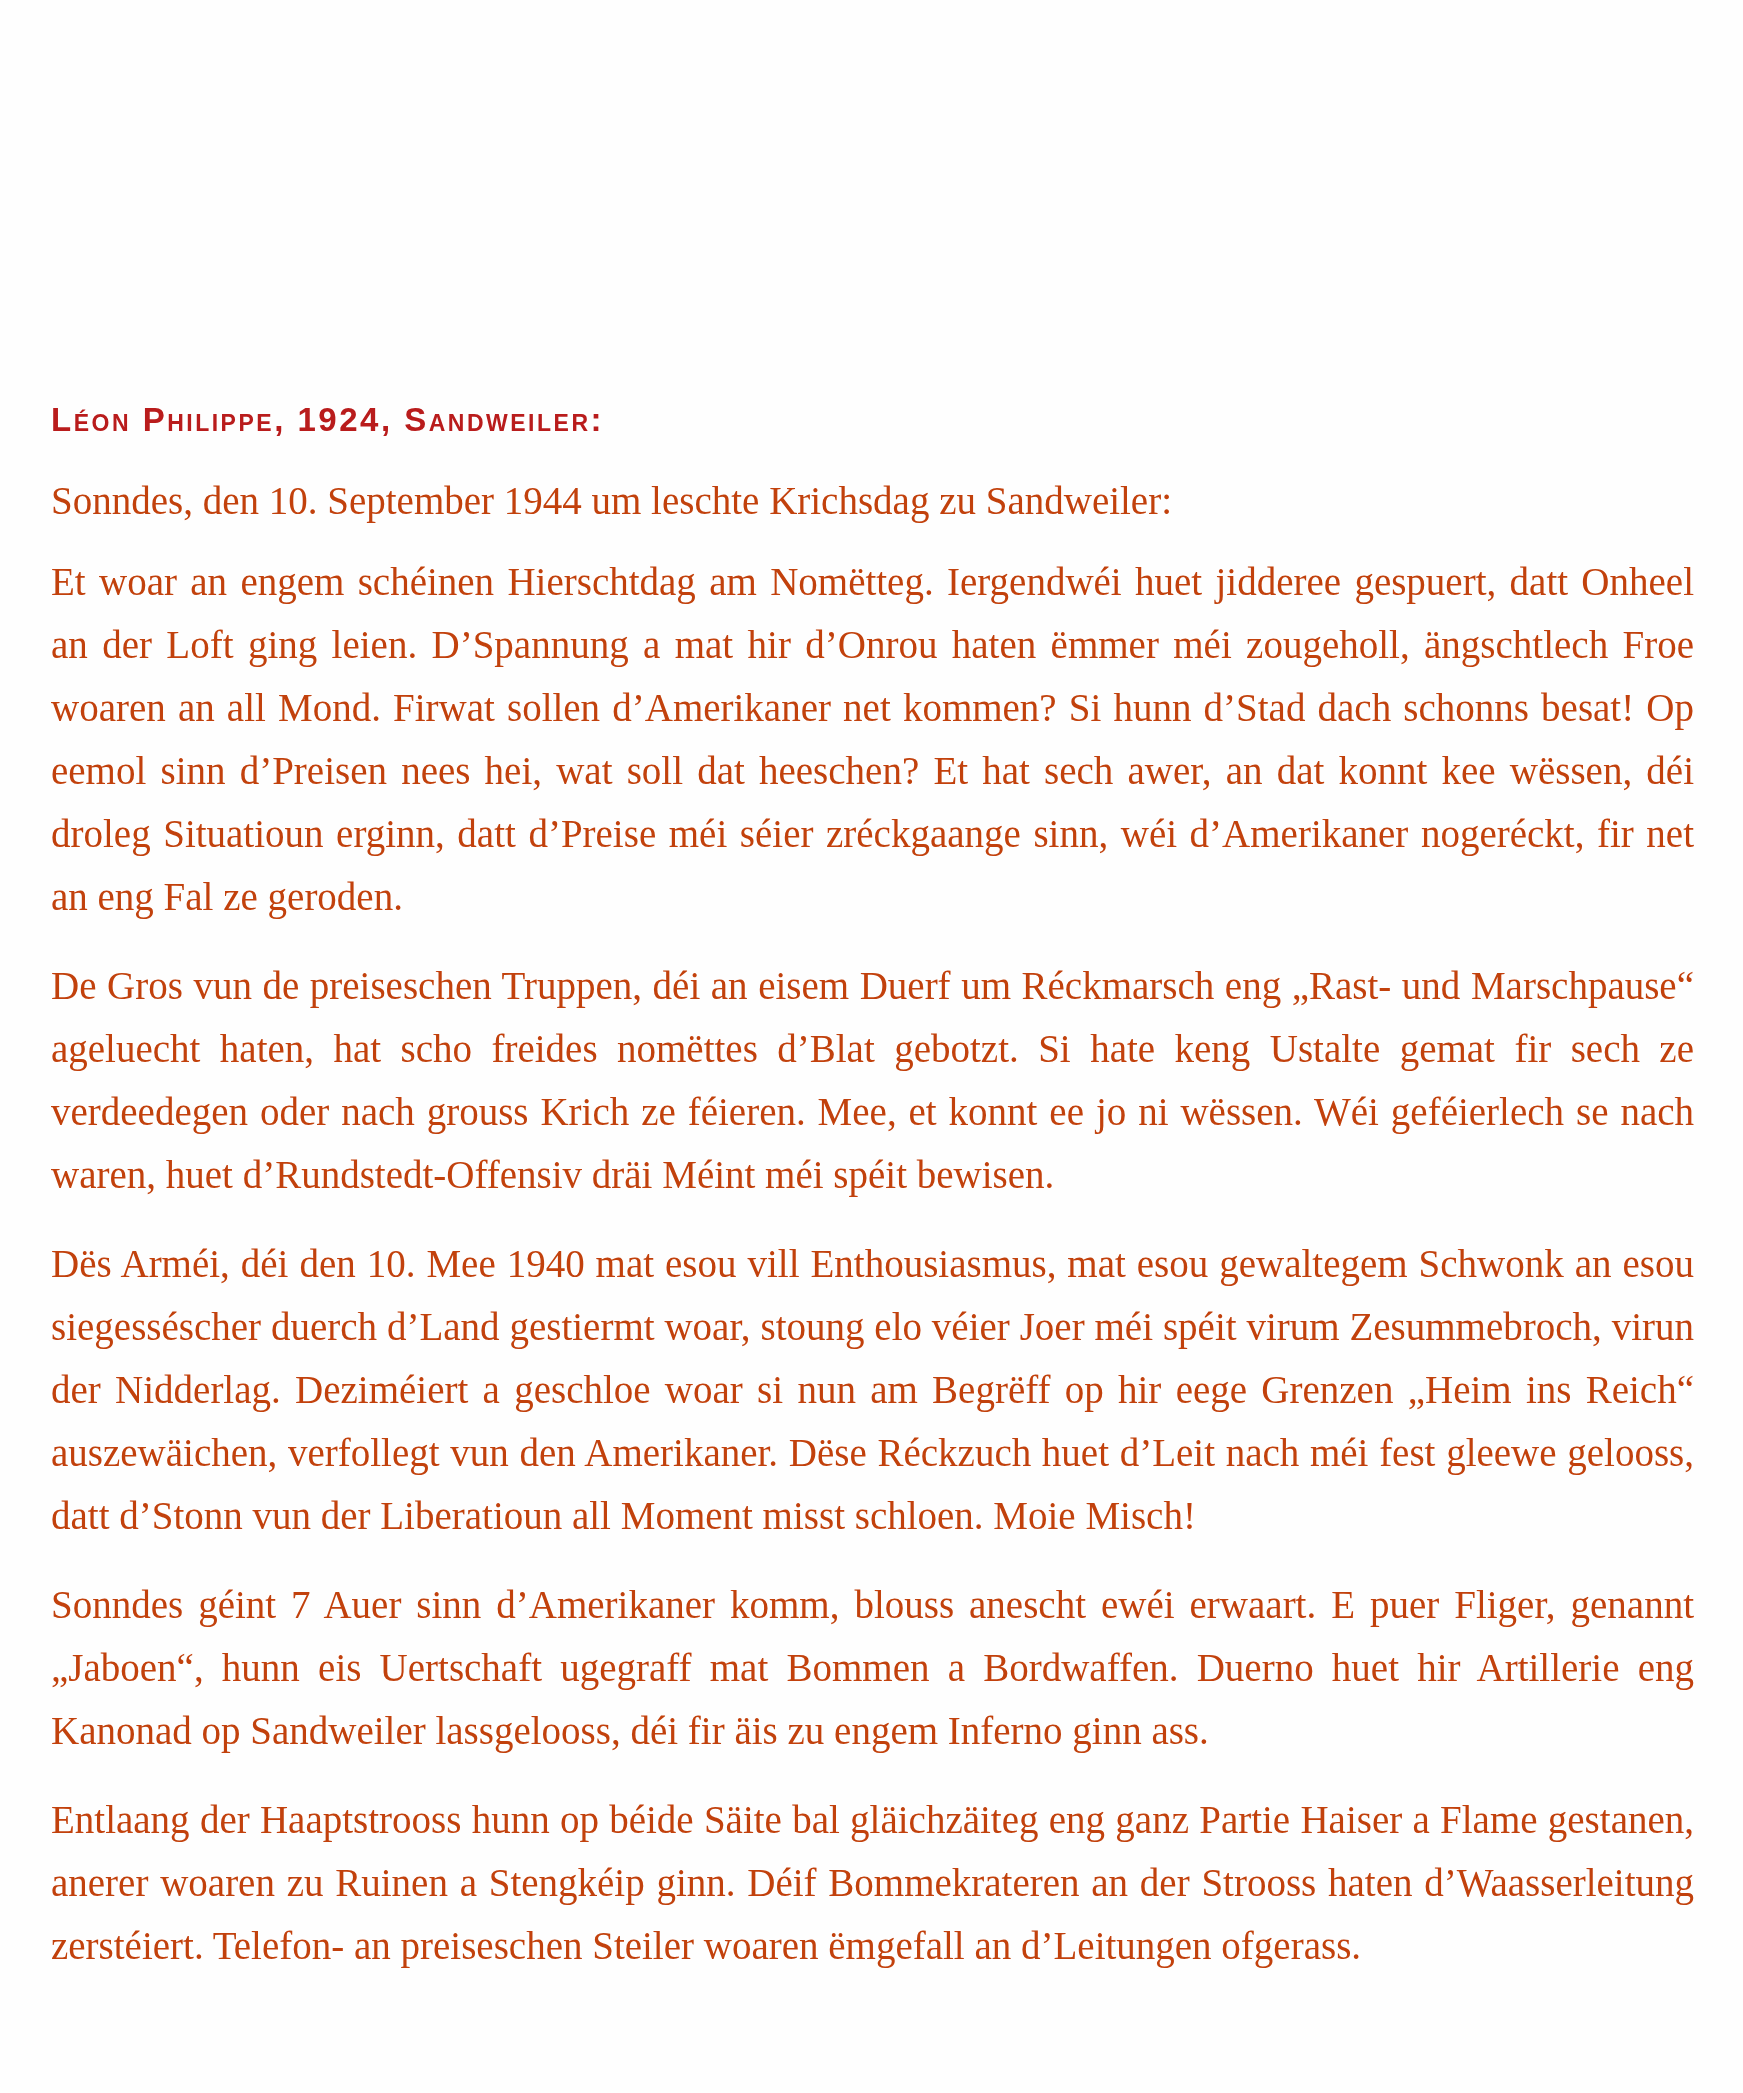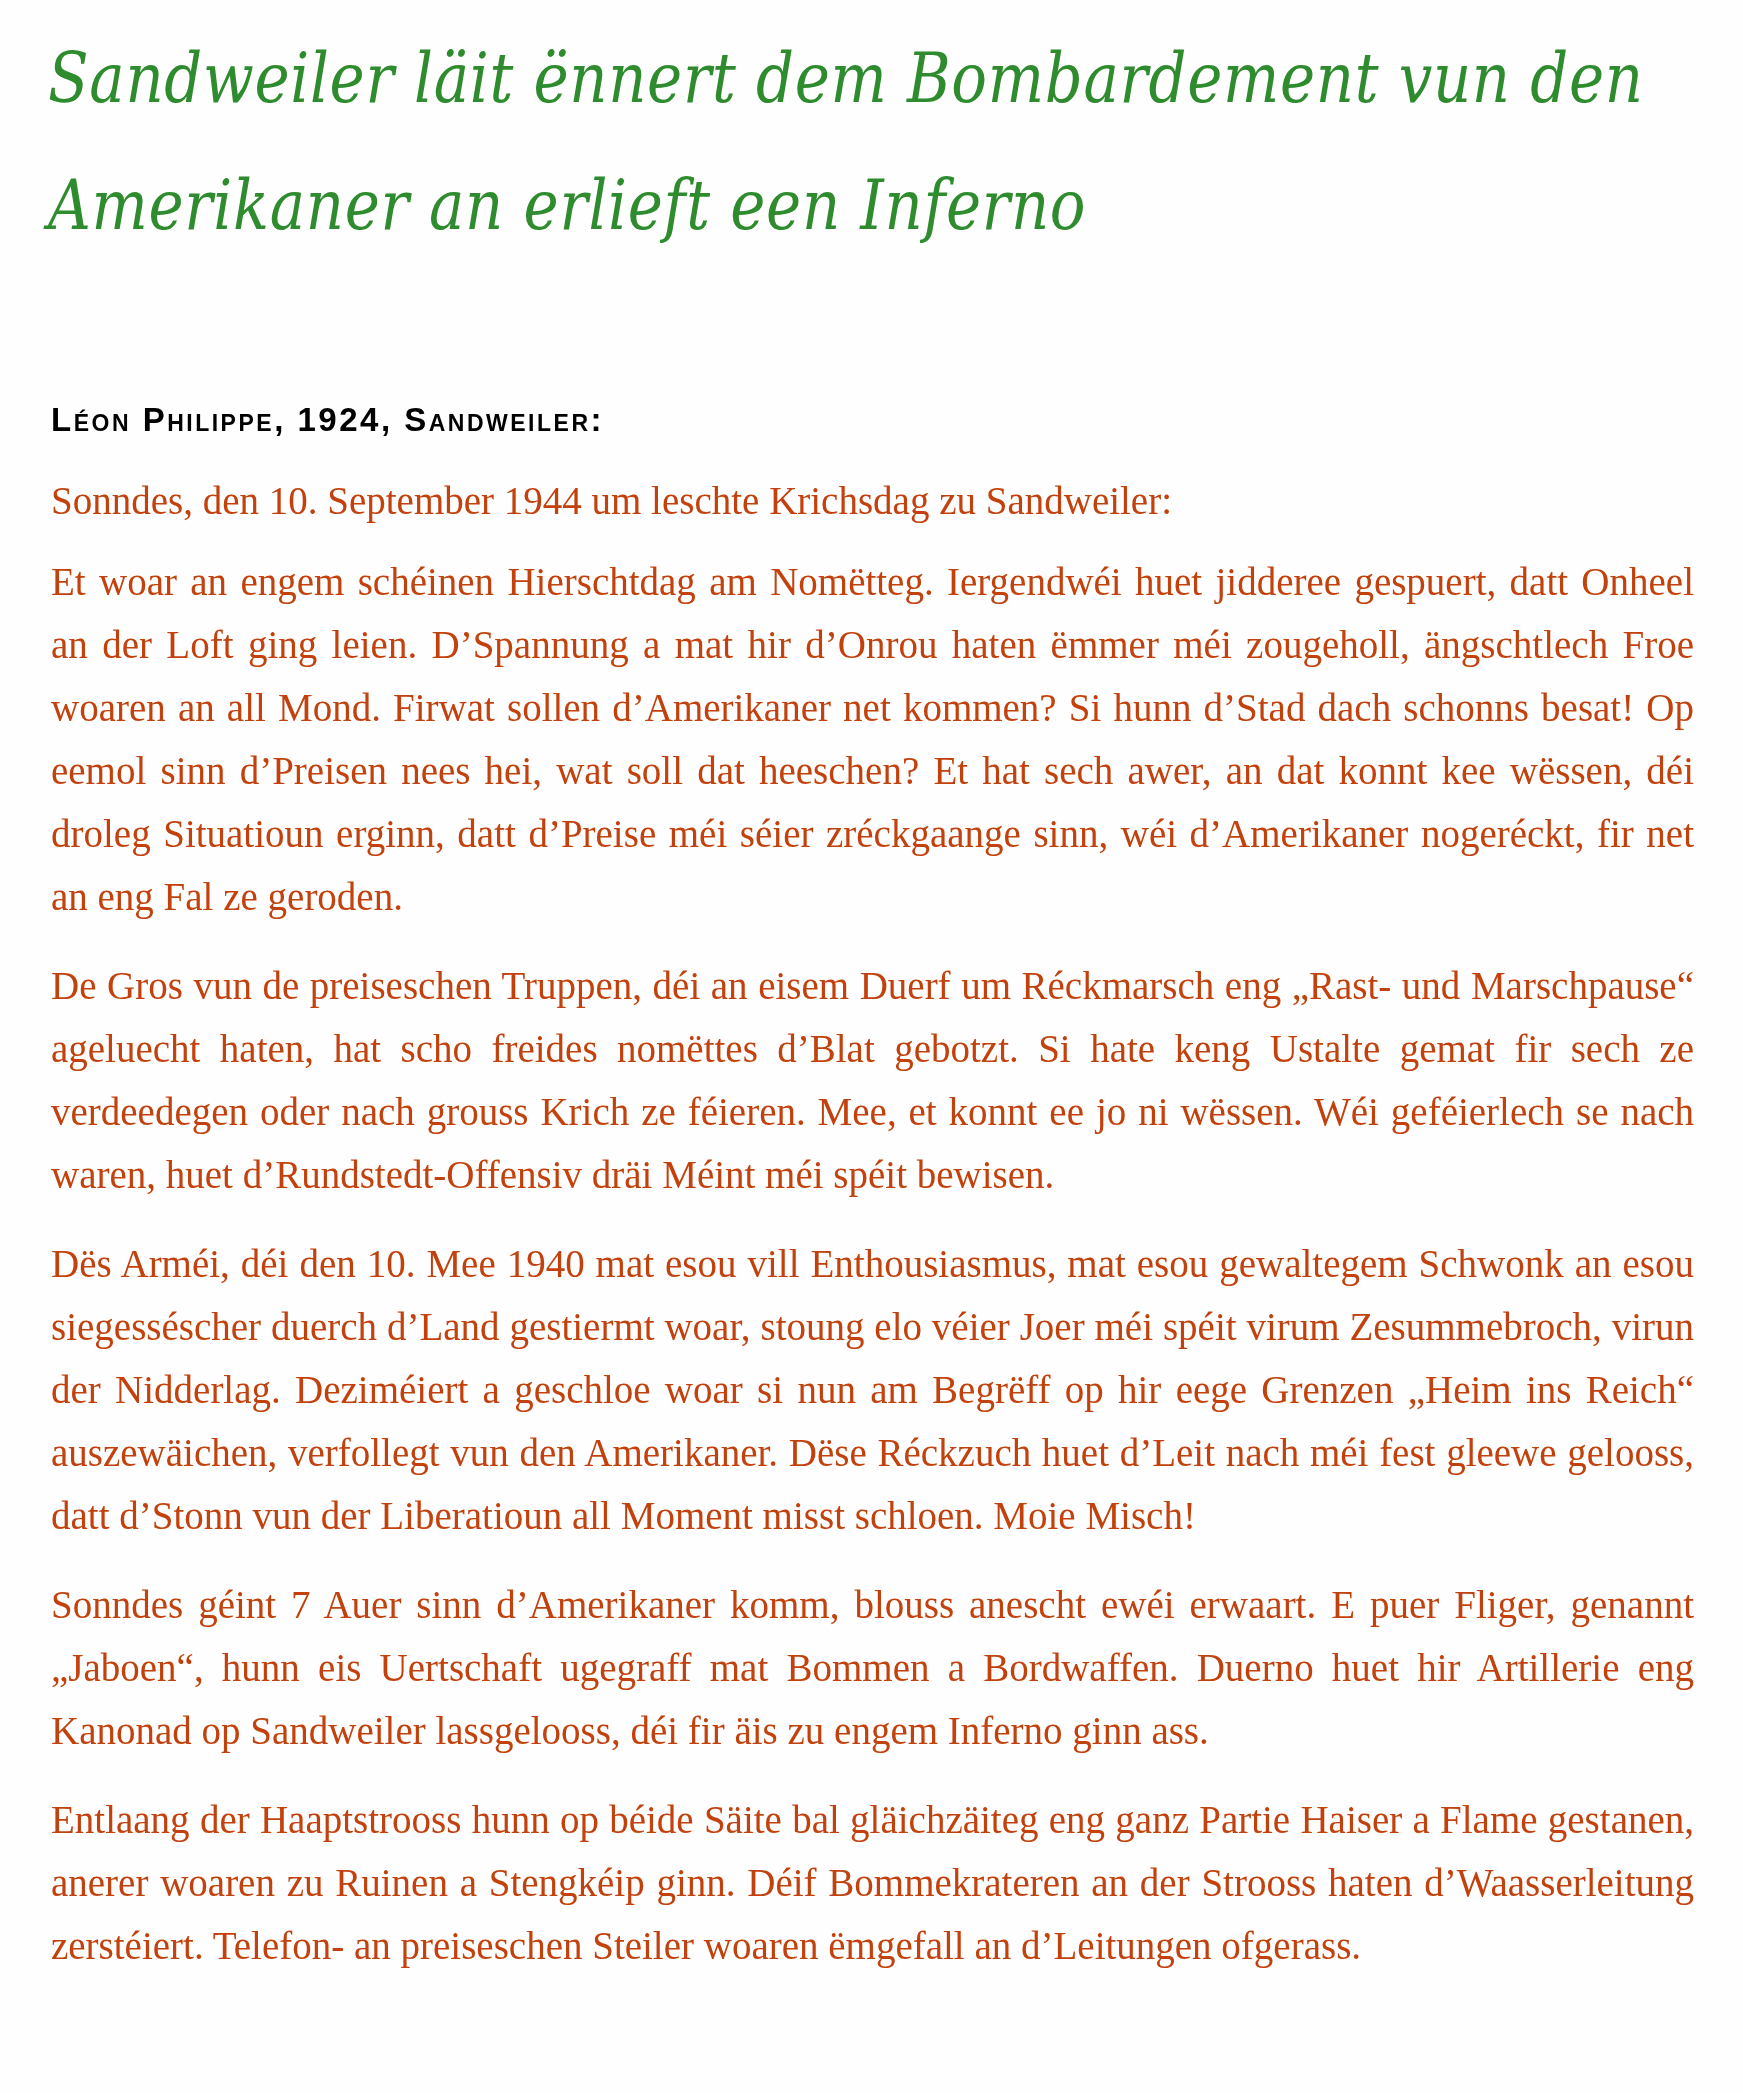--- a/index.html
+++ b/index.html
@@ -40,21 +40,21 @@
       transform-origin: left center;
     }
     .author {
       position: absolute;
       left: 51px;
       top: 401px;
       font-family: "Liberation Sans", sans-serif;
       font-weight: bold;
       font-size: 33px;
       letter-spacing: 2.5px;
-      color: #000000;
+      color: #b91c1c;
       font-variant: small-caps;
       white-space: nowrap;
     }
     .body {
       position: absolute;
       left: 51px;
       top: 469px;
       width: 1643px;
       font-family: "Liberation Serif", serif;
       font-size: 39px;
@@ -67,24 +67,20 @@
       text-align-last: left;
     }
     .para.first {
       margin-bottom: 18px;
     }
   </style>
 </head>
 <body>
 
 <div class="page">
-  <div class="title-block">
-    <div class="title-line" style="color: rgb(46, 139, 46);">Sandweiler läit ënnert dem Bombardement vun den</div>
-    <div class="title-line" style="color: rgb(46, 139, 46);">Amerikaner an erlieft een Inferno</div>
-  </div>
 
   <div class="author">Léon Philippe, 1924, Sandweiler:</div>
 
   <div class="body">
     <p class="para first">Sonndes, den 10. September 1944 um leschte Krichsdag zu Sandweiler:</p>
     <p class="para">Et woar an engem schéinen Hierschtdag am Nomëtteg. Iergendwéi huet jidderee gespuert, datt Onheel an der Loft ging leien. D’Spannung a mat hir d’Onrou haten ëmmer méi zougeholl, ängschtlech Froe woaren an all Mond. Firwat sollen d’Amerikaner net kommen? Si hunn d’Stad dach schonns besat! Op eemol sinn d’Preisen nees hei, wat soll dat heeschen? Et hat sech awer, an dat konnt kee wëssen, déi droleg Situatioun erginn, datt d’Preise méi séier zréckgaange sinn, wéi d’Amerikaner nogeréckt, fir net an eng Fal ze geroden.</p>
     <p class="para">De Gros vun de preiseschen Truppen, déi an eisem Duerf um Réckmarsch eng „Rast- und Marschpause“ ageluecht haten, hat scho freides nomëttes d’Blat gebotzt. Si hate keng Ustalte gemat fir sech ze verdeedegen oder nach grouss Krich ze féieren. Mee, et konnt ee jo ni wëssen. Wéi geféierlech se nach waren, huet d’Rundstedt-Offensiv dräi Méint méi spéit bewisen.</p>
     <p class="para">Dës Arméi, déi den 10. Mee 1940 mat esou vill Enthousiasmus, mat esou gewaltegem Schwonk an esou siegesséscher duerch d’Land gestiermt woar, stoung elo véier Joer méi spéit virum Zesummebroch, virun der Nidderlag. Deziméiert a geschloe woar si nun am Begrëff op hir eege Grenzen „Heim ins Reich“ auszewäichen, verfollegt vun den Amerikaner. Dëse Réckzuch huet d’Leit nach méi fest gleewe gelooss, datt d’Stonn vun der Liberatioun all Moment misst schloen. Moie Misch!</p>
     <p class="para">Sonndes géint 7 Auer sinn d’Amerikaner komm, blouss anescht ewéi erwaart. E puer Fliger, genannt „Jaboen“, hunn eis Uertschaft ugegraff mat Bommen a Bordwaffen. Duerno huet hir Artillerie eng Kanonad op Sandweiler lassgelooss, déi fir äis zu engem Inferno ginn ass.</p>
     <p class="para">Entlaang der Haaptstrooss hunn op béide Säite bal gläichzäiteg eng ganz Partie Haiser a Flame gestanen, anerer woaren zu Ruinen a Stengkéip ginn. Déif Bommekrateren an der Strooss haten d’Waasserleitung zerstéiert. Telefon- an preiseschen Steiler woaren ëmgefall an d’Leitungen ofgerass.</p>

